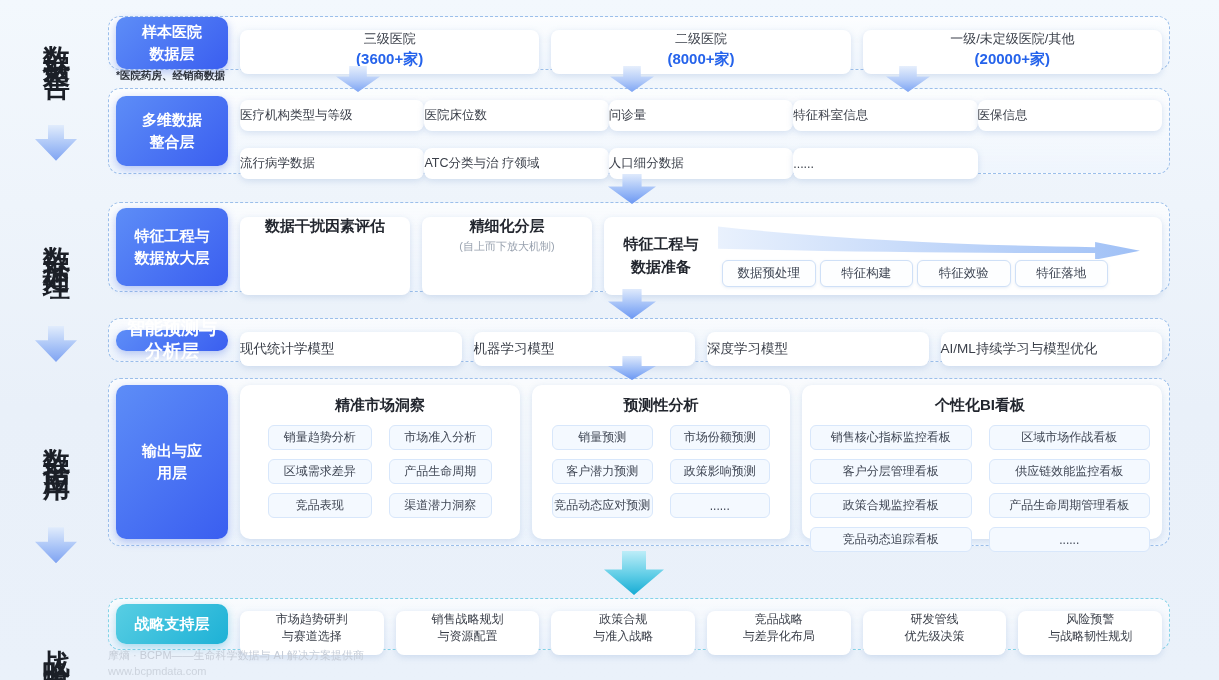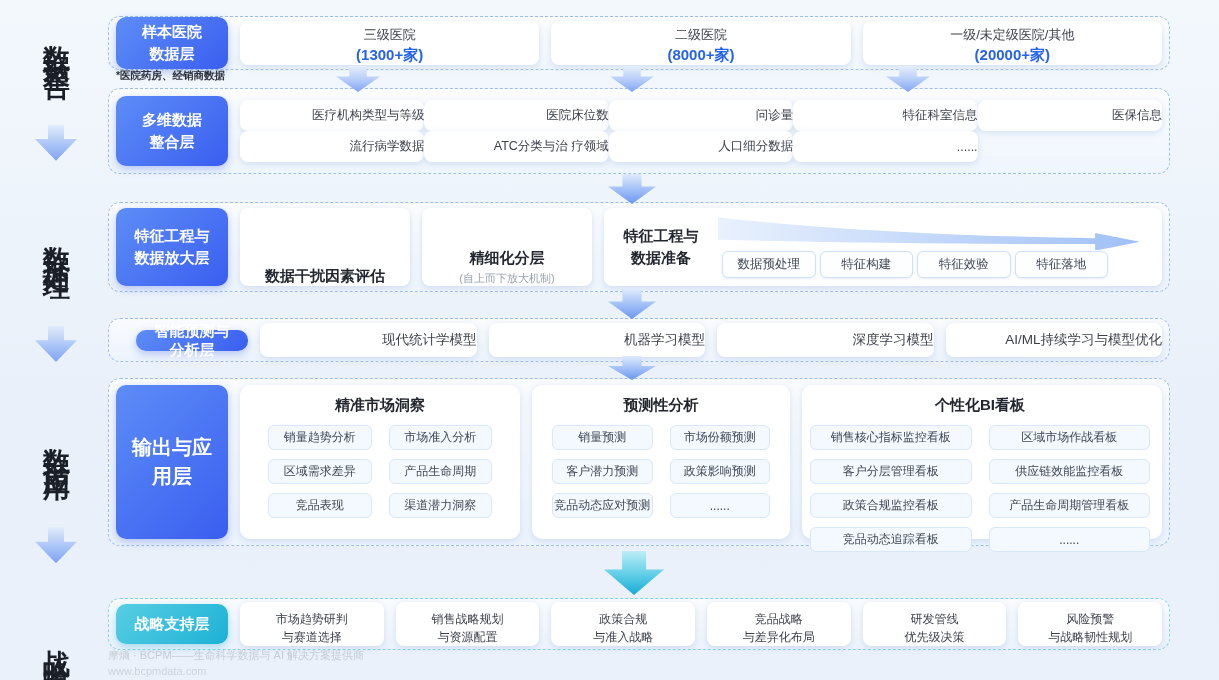--- a/index.html
+++ b/index.html
@@ -36,21 +36,21 @@
   .label{
     flex:0 0 112px;border-radius:10px;color:#fff;font-weight:800;
     display:flex;align-items:center;justify-content:center;text-align:center;
     white-space:pre-line;line-height:1.45;
     background:linear-gradient(135deg,#5d8df7 0%,#3a5ef0 100%);
     box-shadow:0 3px 9px rgba(62,101,226,.35);
   }
   .card{
     background:#fff;border-radius:8px;
     box-shadow:0 2px 6px rgba(116,150,205,.25);
-    display:flex;flex-direction:column;align-items:center;justify-content:flex-end;
+    display:flex;flex-direction:column;align-items:center;justify-content:flex-start;margin-top:17px;
   }
   
   .l1{top:16px;height:54px;}
   .lab1{height:52px;font-size:15px;}
   .hcard{flex:1;height:44px;gap:2px;}
   .hc-t{font-size:13px;color:#3a3f49;}
   .hc-v{font-size:15px;font-weight:800;color:#2563eb;}
   .note{position:absolute;left:116px;top:69px;font-size:10.5px;font-weight:700;color:#2c313b;}
   
   .l2{top:88px;height:86px;}
@@ -68,25 +68,25 @@
   .pl-right{flex:1;display:flex;flex-direction:column;justify-content:center;}
   .swoosh{width:calc(100% - 10px);height:34px;display:block;}
   .pl-steps{display:flex;gap:4px;margin:1px 46px 0 6px;}
   .pl-step{
     flex:1;height:25px;background:#fdfeff;border:1px solid #cfe0f7;border-radius:6px;
     display:flex;align-items:center;justify-content:center;
     font-size:12.5px;color:#3f4654;box-shadow:0 1px 3px rgba(130,160,210,.18);
   }
   
   .l4{top:318px;height:44px;}
-  .lab4{height:21px;font-size:15px;line-height:1.3;margin-left:20px;}
+  .lab4{height:21px;font-size:18px;line-height:1.3;}
   .m-card{flex:1;height:34px;font-size:13.5px;color:#3a3f49;flex-direction:row;}
   
   .l5{top:378px;height:168px;align-items:stretch;padding:6px 7px;}
-  .lab5{font-size:20px;}
+  .lab5{font-size:15px;}
   .panel{
     background:#fff;border-radius:10px;box-shadow:0 2px 7px rgba(116,150,205,.25);
     padding:8px 12px 10px;display:flex;flex-direction:column;box-sizing:border-box;
   }
   .p1{flex:0 0 280px;}
   .p2{flex:0 0 258px;}
   .p3{flex:1;padding-left:8px;}
   .p-title{text-align:center;font-weight:800;font-size:15px;color:#22262e;margin:3px 0 10px;}
   .p-chips{display:grid;grid-template-columns:1fr 1fr;gap:9px 17px;}
   .p1 .p-chips{margin:0 16px;}
@@ -134,21 +134,21 @@
     <div class="v-stage">数据应用</div>
     <div class="v-arrow"></div>
     <div class="v-stage">战略支持</div>
   </div>
 
   <div class="layer l1">
     <div class="label lab1">样本医院
 数据层</div>
     <div class="card hcard">
       <div class="hc-t">三级医院</div>
-      <div class="hc-v">(1300+家)</div>
+      <div class="hc-v">(3600+家)</div>
     </div>
     <div class="card hcard">
       <div class="hc-t">二级医院</div>
       <div class="hc-v">(8000+家)</div>
     </div>
     <div class="card hcard">
       <div class="hc-t">一级/未定级医院/其他</div>
       <div class="hc-v">(20000+家)</div>
     </div>
   </div>

